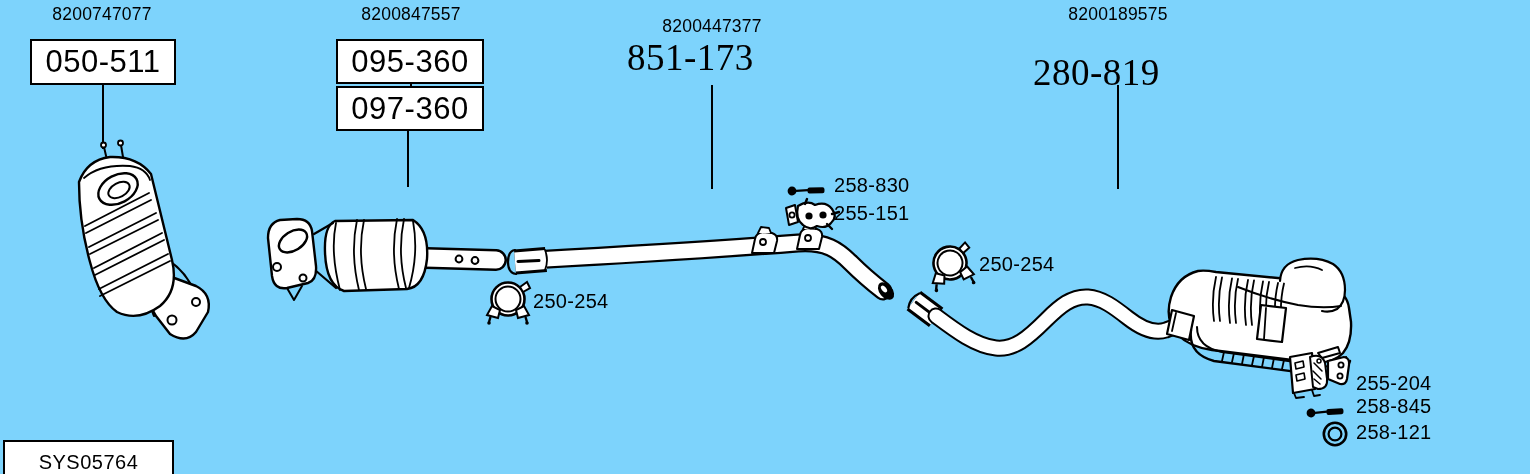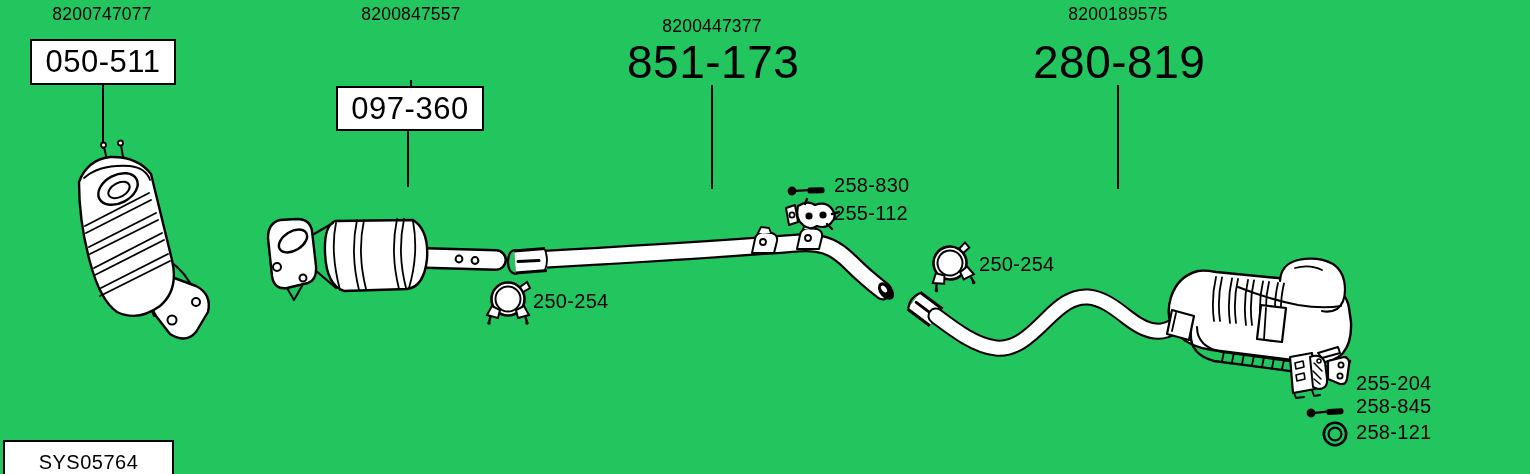--- a/index.html
+++ b/index.html
@@ -1,23 +1,23 @@
 <!DOCTYPE html>
 <html><head>
 <meta charset="utf-8">
 <style>
   html,body{margin:0;padding:0;background:#fff;}
-  .stage{position:relative;width:1530px;height:474px;background:#22c55e;overflow:hidden;
+  .stage{position:relative;width:1530px;height:474px;background:#7dd3fc;overflow:hidden;
          font-family:"Liberation Sans",sans-serif;color:#000;}
   .stage svg{position:absolute;left:0;top:0;}
   .lbl{position:absolute;white-space:nowrap;color:#000;line-height:1;}
   .oe{font-size:17.5px;width:150px;text-align:center;letter-spacing:.2px;}
   .code-box{position:absolute;border:2px solid #000;background:#fff;display:flex;
             align-items:center;justify-content:center;font-size:31px;letter-spacing:.5px;}
-  .code-lg{font-size:46px;width:170px;text-align:right;letter-spacing:.5px;}
+  .code-lg{font-size:37px;width:170px;text-align:left;letter-spacing:.5px;font-family:Liberation Serif, serif;}
   .code-sm{font-size:20px;letter-spacing:.3px;}
 </style>
 </head>
 <body>
 
 <div class="stage">
 
 <svg width="1530" height="474" viewBox="0 0 1530 474">
   <defs>
     <g id="clampIcon">
@@ -167,30 +167,31 @@
   <g transform="translate(1335,434)">
     <circle r="11.2" fill="none" stroke="#000" stroke-width="2.6"></circle>
     <circle r="6.4" fill="none" stroke="#000" stroke-width="2.2"></circle>
   </g>
 </svg>
 
   <div class="lbl oe" style="left:27px;top:6px">8200747077</div>
   <div class="code-box" style="left:30px;top:39px;width:142px;height:42px">050-511</div>
 
   <div class="lbl oe" style="left:336px;top:6px">8200847557</div>
+  <div class="code-box" style="left:336px;top:39px;width:144px;height:41px">095-360</div>
   <div class="code-box" style="left:336px;top:86px;width:144px;height:41px">097-360</div>
 
   <div class="lbl oe" style="left:637px;top:18px">8200447377</div>
   <div class="lbl code-lg" style="left:627px;top:39px">851-173</div>
 
   <div class="lbl oe" style="left:1043px;top:6px">8200189575</div>
-  <div class="lbl code-lg" style="left:1033px;top:39px">280-819</div>
+  <div class="lbl code-lg" style="left:1033px;top:54px">280-819</div>
 
   <div class="lbl code-sm" style="left:834px;top:175px">258-830</div>
-  <div class="lbl code-sm" style="left:834px;top:203px">255-112</div>
+  <div class="lbl code-sm" style="left:834px;top:203px">255-151</div>
   <div class="lbl code-sm" style="left:533px;top:291px">250-254</div>
   <div class="lbl code-sm" style="left:979px;top:254px">250-254</div>
   <div class="lbl code-sm" style="left:1356px;top:373px">255-204</div>
   <div class="lbl code-sm" style="left:1356px;top:396px">258-845</div>
   <div class="lbl code-sm" style="left:1356px;top:422px">258-121</div>
 
   <div class="code-box" style="left:3px;top:440px;width:167px;height:40px;font-size:20px">SYS05764</div>
 </div>
 
 </body></html>

